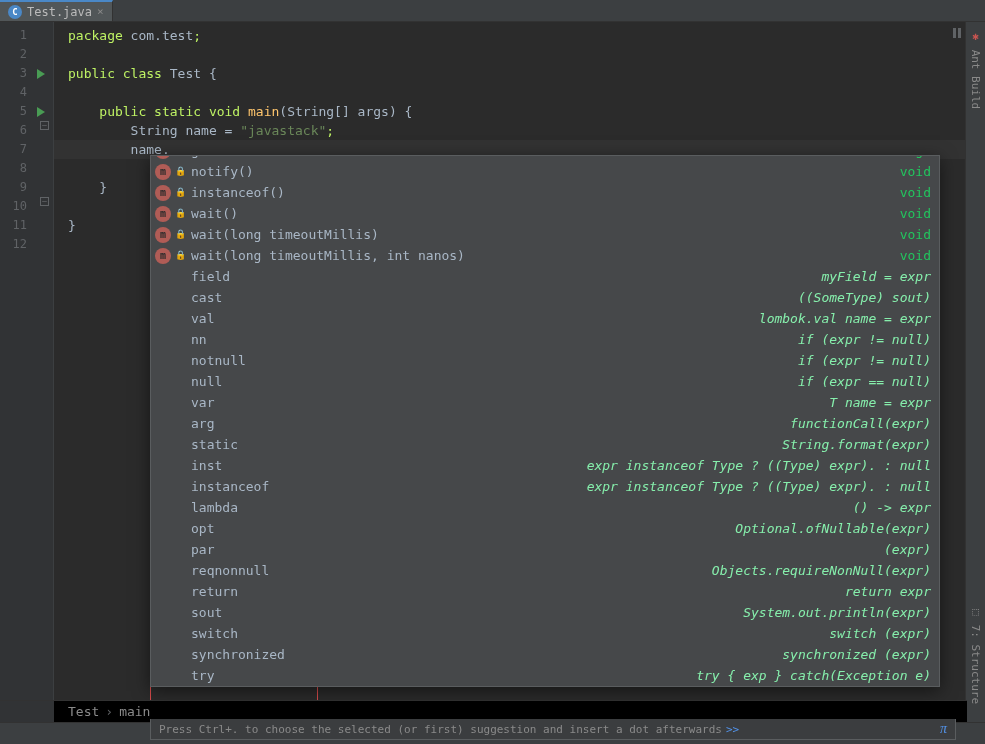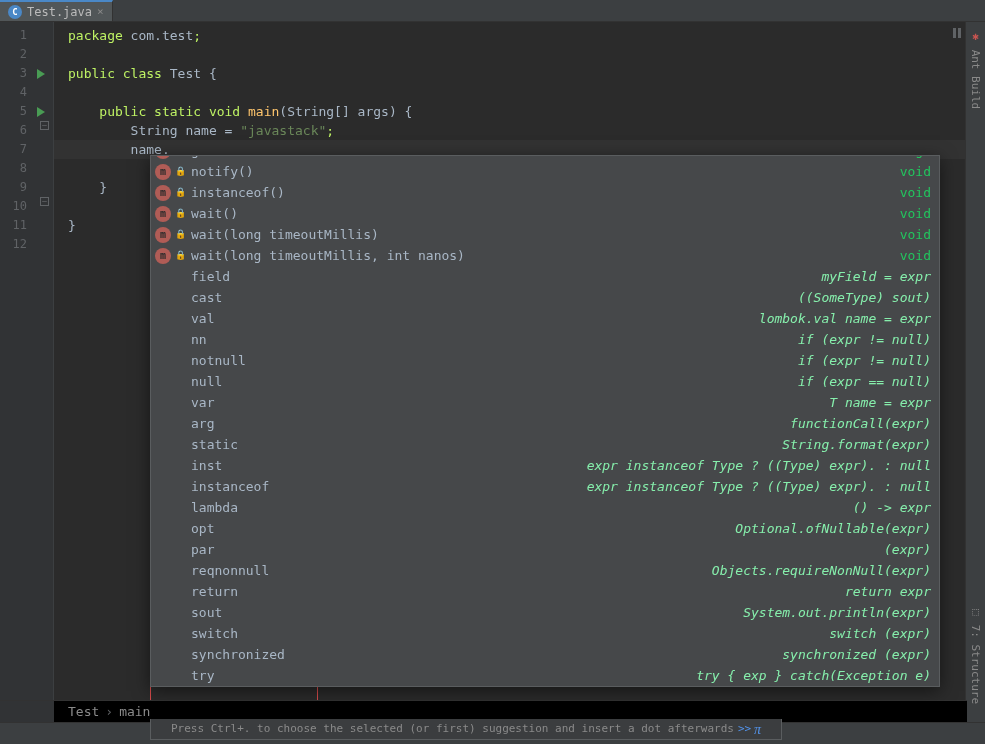--- a/index.html
+++ b/index.html
@@ -134,30 +134,30 @@
   }
   .red-box-1 {
     left: 150px; top: 280px; width: 168px; height: 434px;
   }
 
   
   .popup-hint {
     position:absolute;
     left:150px;
     bottom: 4px;
-    width:632px;
+    width:806px;
     height: 21px;
     background:#3b3d3f;
     border:1px solid #5a5d5f;
     border-top:none;
     color:#8a8a8a;
     font-size:11px;
-    padding: 3px 20px;
+    padding: 3px 8px;
     display:flex;
-    align-items:flex-start;
+    align-items:center;
     z-index:51;
   }
   .popup-hint a { color:#5394ec; text-decoration:none; margin-left:4px;}
   .popup-hint .pi { margin-left:auto; color:#5394ec; font-style:italic; font-family:serif; font-size:14px;}
 
   
   .breadcrumb {
     position:absolute;
     left:54px; bottom:22px;
     height:22px;

